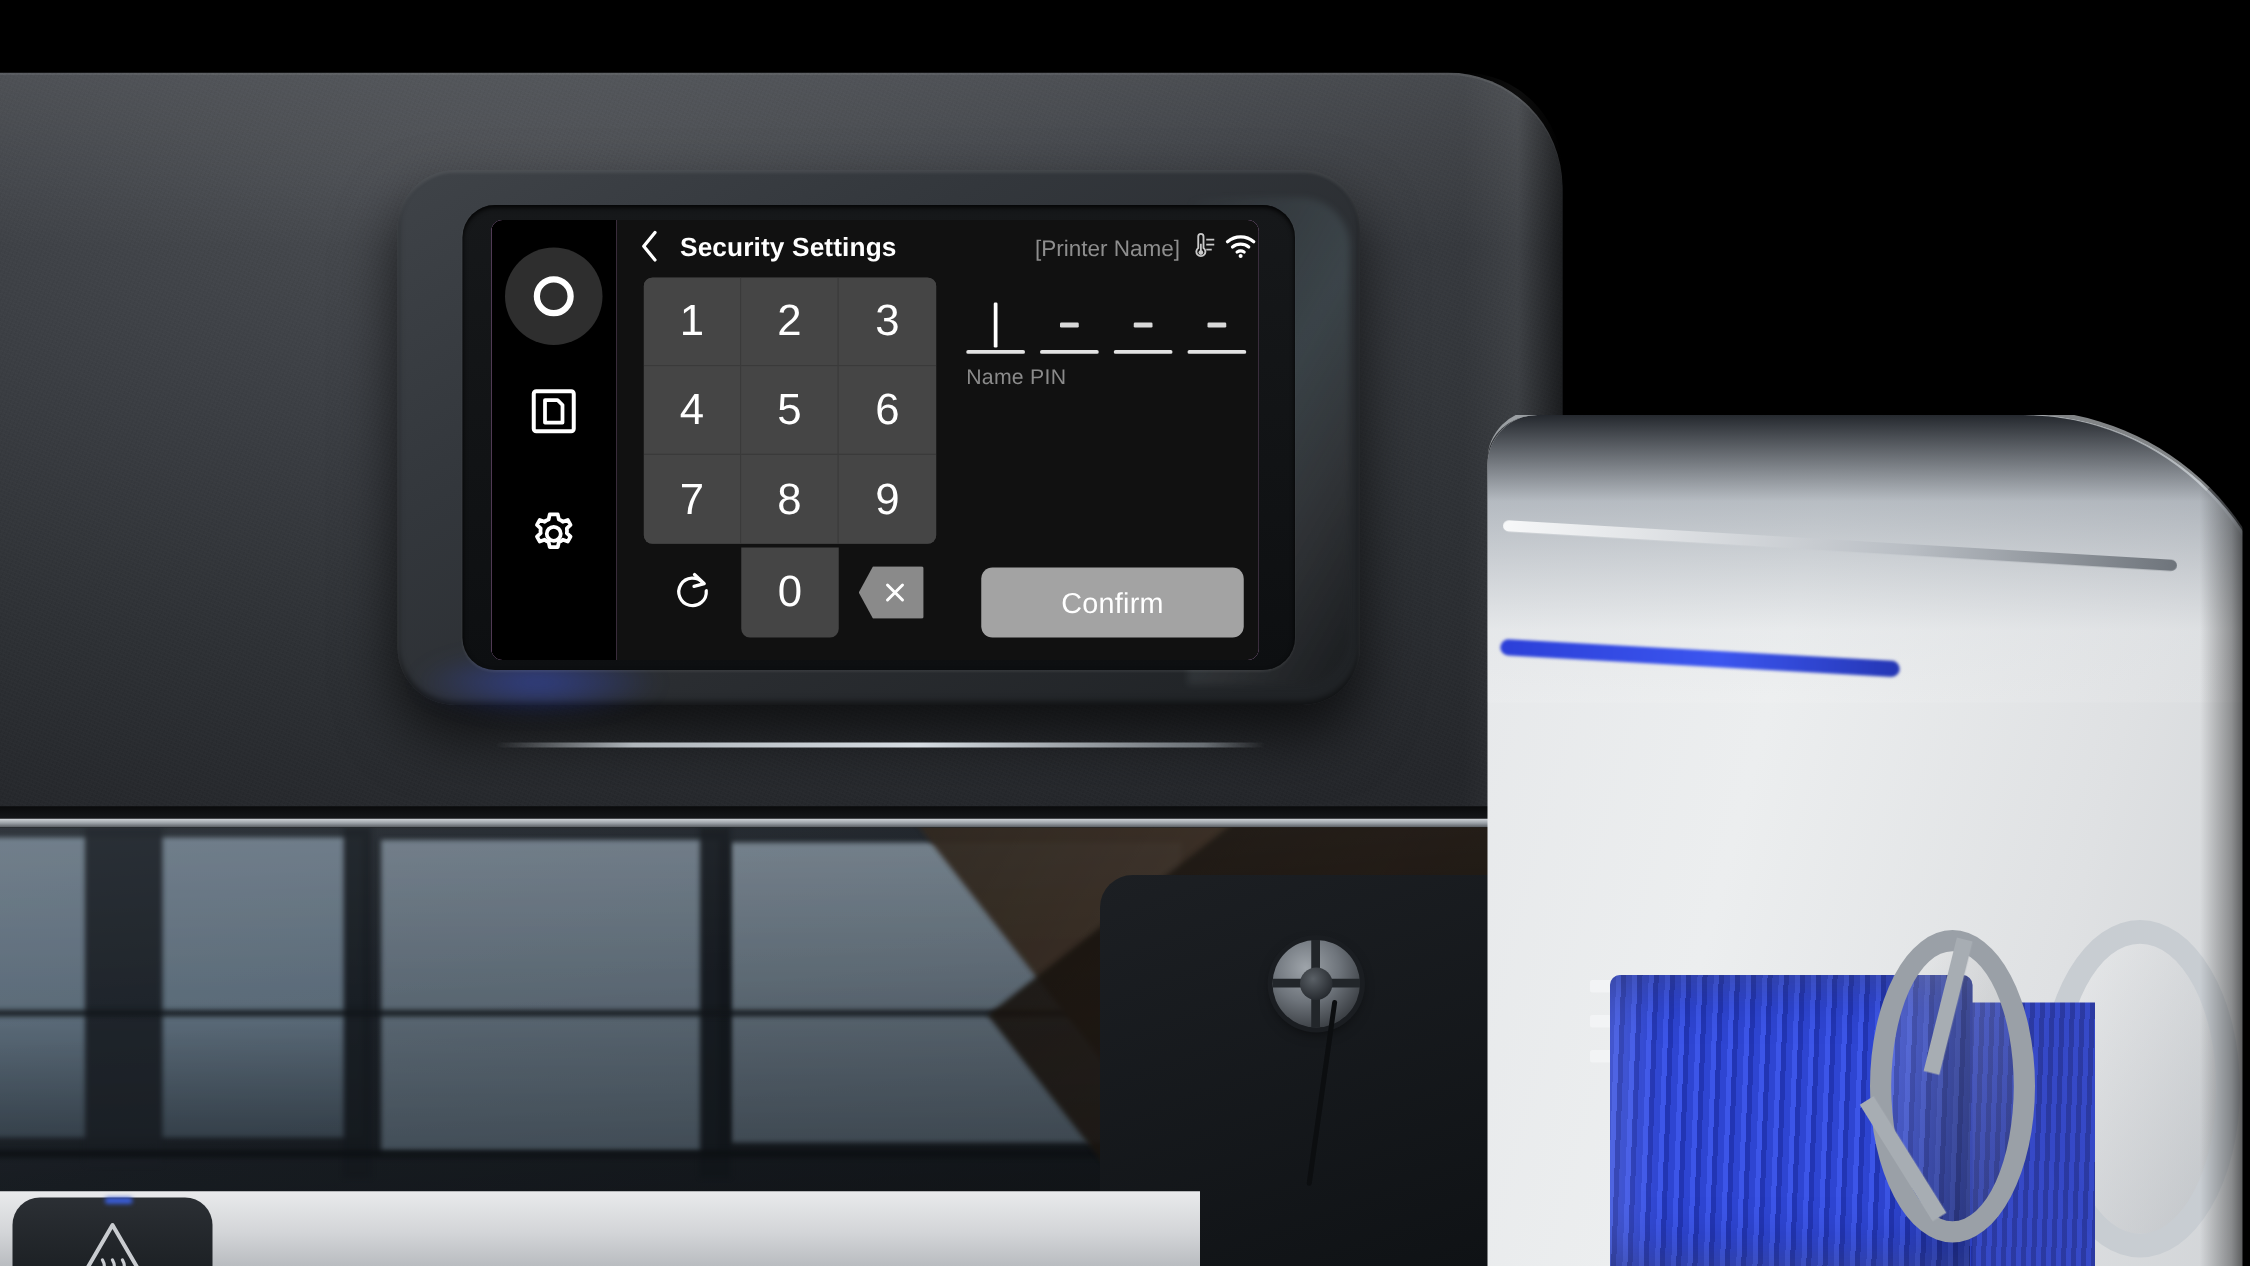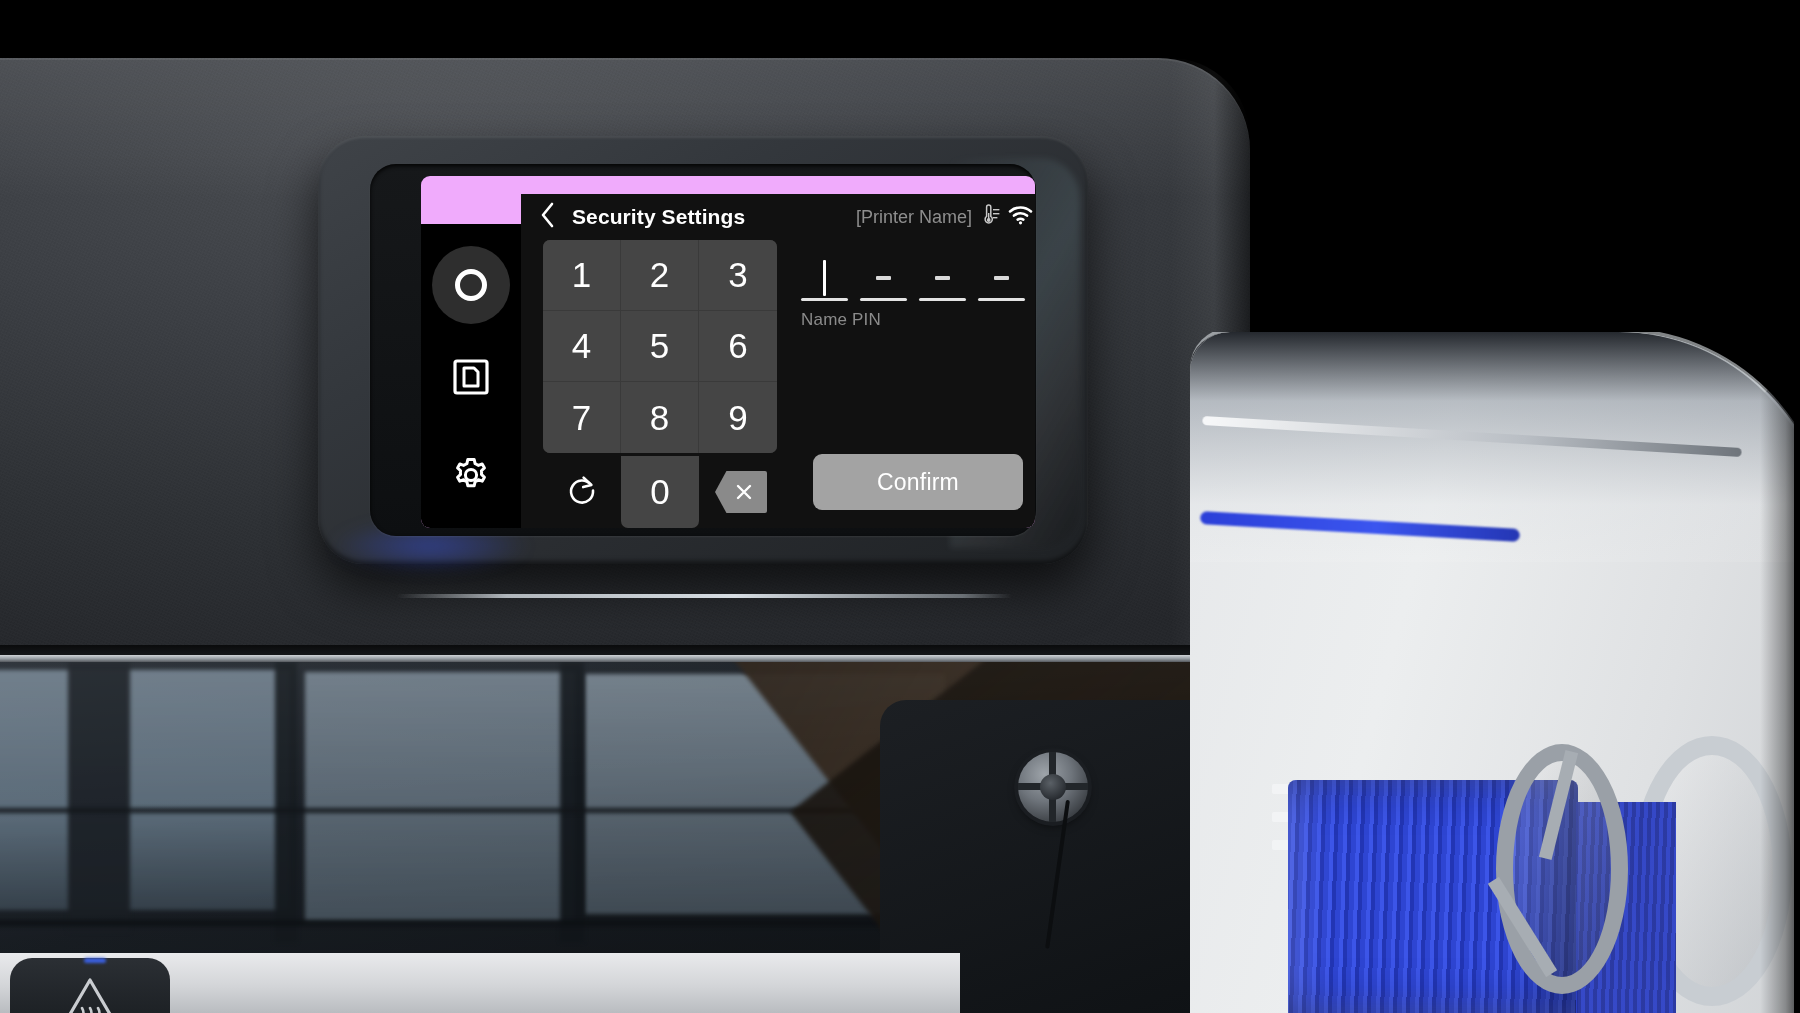--- a/index.html
+++ b/index.html
@@ -216,24 +216,23 @@
     box-shadow: inset 0 2px 4px rgba(0,0,0,.9), 0 1px 2px rgba(255,255,255,.07);
   }
   .screen-bottom-reflect {
     position: absolute; left: 396px; top: 594px; width: 616px; height: 4px;
     background: linear-gradient(90deg, rgba(255,255,255,0) 0%, rgba(225,232,238,.75) 18%, rgba(235,242,248,.9) 55%, rgba(200,210,218,.45) 92%, rgba(255,255,255,0) 100%);
     border-radius: 2px; filter: blur(.6px);
   }
 
   
   .screen {
-    position: absolute; left: 421px; top: 176px; width: 614px; height: 352px;
+    position: absolute; left: 393px; top: 176px; width: 614px; height: 352px;
     background: #f0abfc; border-radius: 9px; overflow: hidden;
     display: flex;
-    align-items: flex-end;
   }
 
   
   .sidebar {
     width: 100px; background: #000; flex: 0 0 100px;
     display: flex; flex-direction: column; align-items: center;
     padding-top: 22px; gap: 0;
   }
   .nav-item {
     width: 78px; height: 78px; display: flex; align-items: center; justify-content: center;

